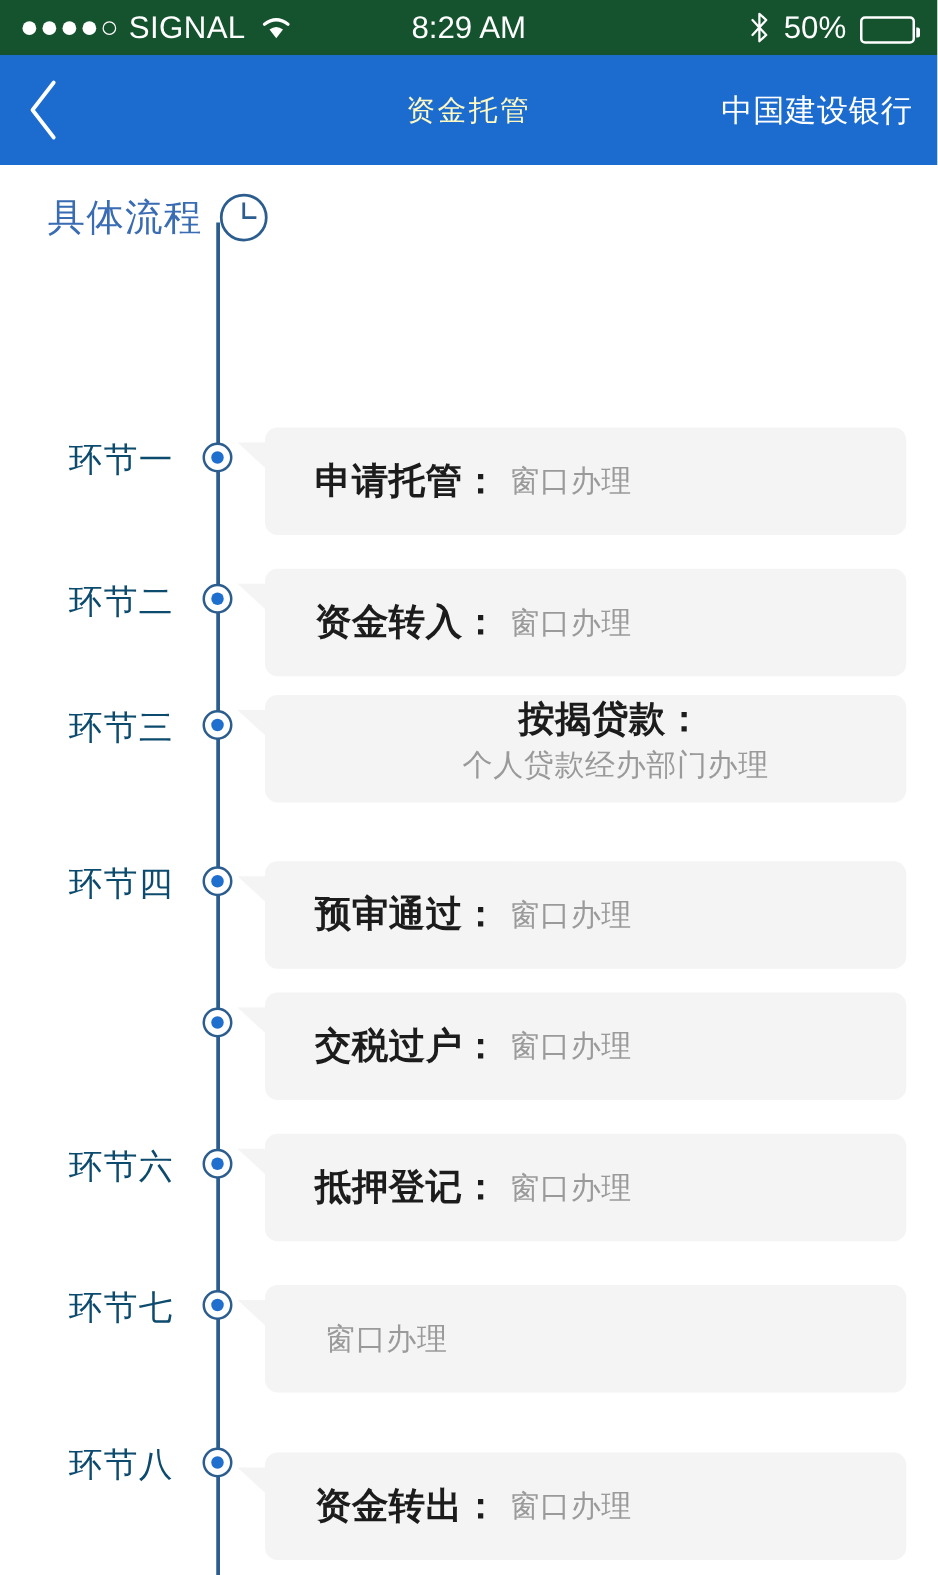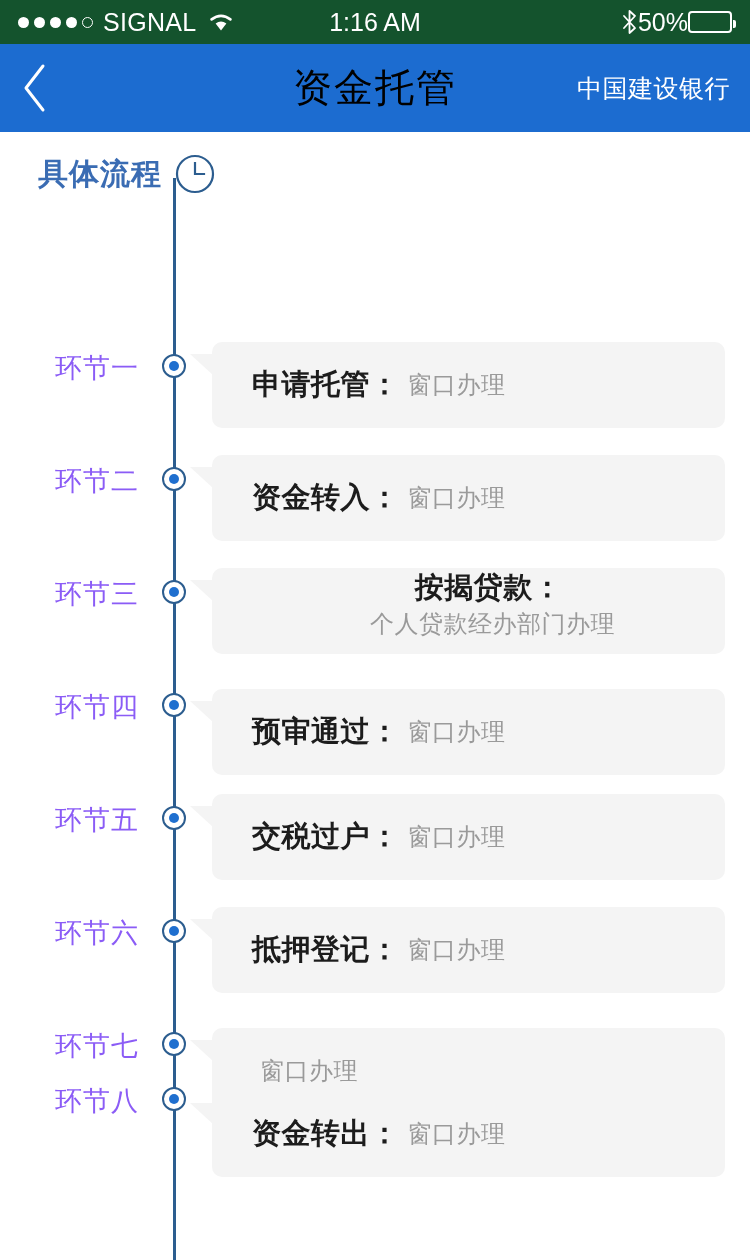--- a/index.html
+++ b/index.html
@@ -58,21 +58,22 @@
     left: 0; right: 0;
     text-align: center;
     color: #ffffff;
     font-size: 25px;
     line-height: 1;
     pointer-events: none;
   }
   .status-right {
     margin-left: auto;
     display: flex;
-    align-items: center;
+    align-items: flex-end;
+    gap: 11px;
     position: relative;
     z-index: 2;
   }
   .bt-icon { width: 17px; height: 26px; display:block; }
   .battery-pct {
     color: #ffffff;
     font-size: 25px;
     line-height: 1;
   }
   .battery {
@@ -116,22 +117,22 @@
     display: flex;
     align-items: center;
     justify-content: flex-start;
     cursor: pointer;
   }
   .back-chevron { width: 30px; height: 52px; display: block; }
   .nav-title {
     position: absolute;
     left: 0; right: 0;
     text-align: center;
-    color: #000000;
-    font-size: 39px;
+    color: #fef9c3;
+    font-size: 23px;
     font-weight: 500;
     letter-spacing: 2px;
     pointer-events: none;
   }
   .nav-right {
     margin-left: auto;
     color: #ffffff;
     font-size: 25px;
     letter-spacing: 0.5px;
     position: relative;
@@ -151,21 +152,21 @@
     left: 0;
     top: 14px;
     display: flex;
     align-items: center;
     height: 56px;
   }
   .section-title {
     margin-left: 38px;
     color: #3a6cb3;
     font-size: 30px;
-    font-weight: 700;
+    font-weight: 400;
     letter-spacing: 1px;
   }
   .clock-wrap {
     margin-left: 12px;
     width: 42px;
     height: 42px;
   }
   .clock-icon { width: 42px; height: 42px; display: block; }
 
   
@@ -189,21 +190,21 @@
     position: absolute;
     left: 0;
     width: 750px;
     height: 113px;
   }
   .stage-label {
     position: absolute;
     left: 55px;
     top: 22px;
     width: 110px;
-    color: #8b5cf6;
+    color: #0c4a6e;
     font-size: 27px;
     letter-spacing: 1px;
     text-align: left;
     white-space: nowrap;
   }
   .node {
     position: absolute;
     left: 161px;
     top: 25px;
     width: 26px;
@@ -261,21 +262,21 @@
     </div>
     <span class="carrier-name">SIGNAL</span>
     <span>
       <svg class="wifi-icon" viewBox="0 0 28 22">
         <path d="M14 19.5 L8.6 12.6 Q14 8.6 19.4 12.6 Z" fill="#ffffff"></path>
         <path d="M4.6 8.4 Q14 1.2 23.4 8.4" stroke="#ffffff" stroke-width="2.6" fill="none" stroke-linecap="round"></path>
       </svg>
     </span>
   </div>
 
-  <div class="status-center">1:16 AM</div>
+  <div class="status-center">8:29 AM</div>
 
   <div class="status-right">
     <span>
       <svg class="bt-icon" viewBox="0 0 17 26">
         <path d="M3 7 L14 19 L8.5 24 L8.5 2 L14 7 L3 19" stroke="#ffffff" stroke-width="1.8" fill="none" stroke-linejoin="round" stroke-linecap="round"></path>
       </svg>
     </span>
     <span class="battery-pct">50%</span>
     <span class="battery">
       <span class="battery-fill" id="battery-fill" style="width:50%"></span>
@@ -331,21 +332,21 @@
             <circle cx="13" cy="13" r="11" fill="#ffffff" stroke="#2c5d8f" stroke-width="2"></circle>
             <circle cx="13" cy="13" r="5" fill="#1f6fcf"></circle>
           </svg>
         </div>
         <div class="card" style="top: 14px; height: 86px;">
           <span class="card-tail"></span>
           <span class="card-title">资金转入：</span>
           <span class="card-desc">窗口办理</span>
         </div>
       </div>
-      <div class="row" style="top: 422px;">
+      <div class="row" style="top: 410px;">
         <div class="stage-label">环节三</div>
         <div class="node">
           <svg class="node-svg" viewBox="0 0 26 26">
             <circle cx="13" cy="13" r="11" fill="#ffffff" stroke="#2c5d8f" stroke-width="2"></circle>
             <circle cx="13" cy="13" r="5" fill="#1f6fcf"></circle>
           </svg>
         </div>
         <div class="card" style="top: 14px; height: 86px; flex-direction: column;">
           <span class="card-tail"></span>
           <span class="card-title">按揭贷款：</span>
@@ -360,21 +361,20 @@
             <circle cx="13" cy="13" r="5" fill="#1f6fcf"></circle>
           </svg>
         </div>
         <div class="card" style="top: 22px; height: 86px;">
           <span class="card-tail"></span>
           <span class="card-title">预审通过：</span>
           <span class="card-desc">窗口办理</span>
         </div>
       </div>
       <div class="row" style="top: 648px;">
-        <div class="stage-label">环节五</div>
         <div class="node">
           <svg class="node-svg" viewBox="0 0 26 26">
             <circle cx="13" cy="13" r="11" fill="#ffffff" stroke="#2c5d8f" stroke-width="2"></circle>
             <circle cx="13" cy="13" r="5" fill="#1f6fcf"></circle>
           </svg>
         </div>
         <div class="card" style="top: 14px; height: 86px;">
           <span class="card-tail"></span>
           <span class="card-title">交税过户：</span>
           <span class="card-desc">窗口办理</span>
@@ -400,21 +400,21 @@
           <svg class="node-svg" viewBox="0 0 26 26">
             <circle cx="13" cy="13" r="11" fill="#ffffff" stroke="#2c5d8f" stroke-width="2"></circle>
             <circle cx="13" cy="13" r="5" fill="#1f6fcf"></circle>
           </svg>
         </div>
         <div class="card" style="top: 22px; height: 86px;">
           <span class="card-tail"></span>
           <span class="card-desc">窗口办理</span>
         </div>
       </div>
-      <div class="row" style="top: 929px;">
+      <div class="row" style="top: 1000px;">
         <div class="stage-label">环节八</div>
         <div class="node">
           <svg class="node-svg" viewBox="0 0 26 26">
             <circle cx="13" cy="13" r="11" fill="#ffffff" stroke="#2c5d8f" stroke-width="2"></circle>
             <circle cx="13" cy="13" r="5" fill="#1f6fcf"></circle>
           </svg>
         </div>
         <div class="card" style="top: 30px; height: 86px;">
           <span class="card-tail"></span>
           <span class="card-title">资金转出：</span>

